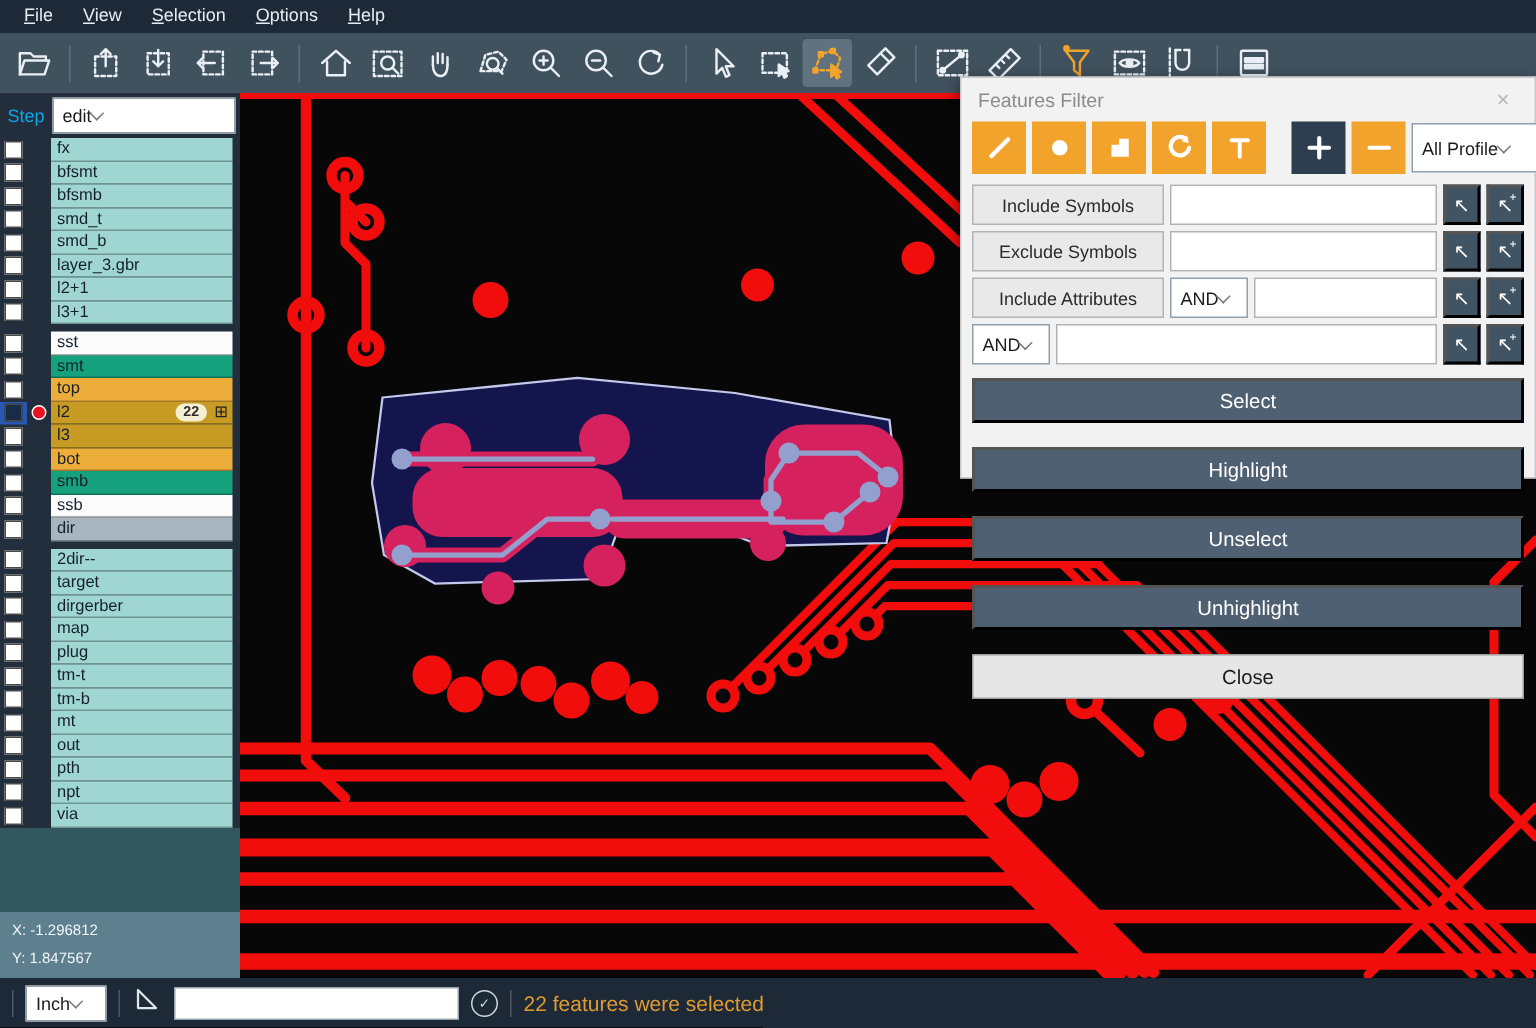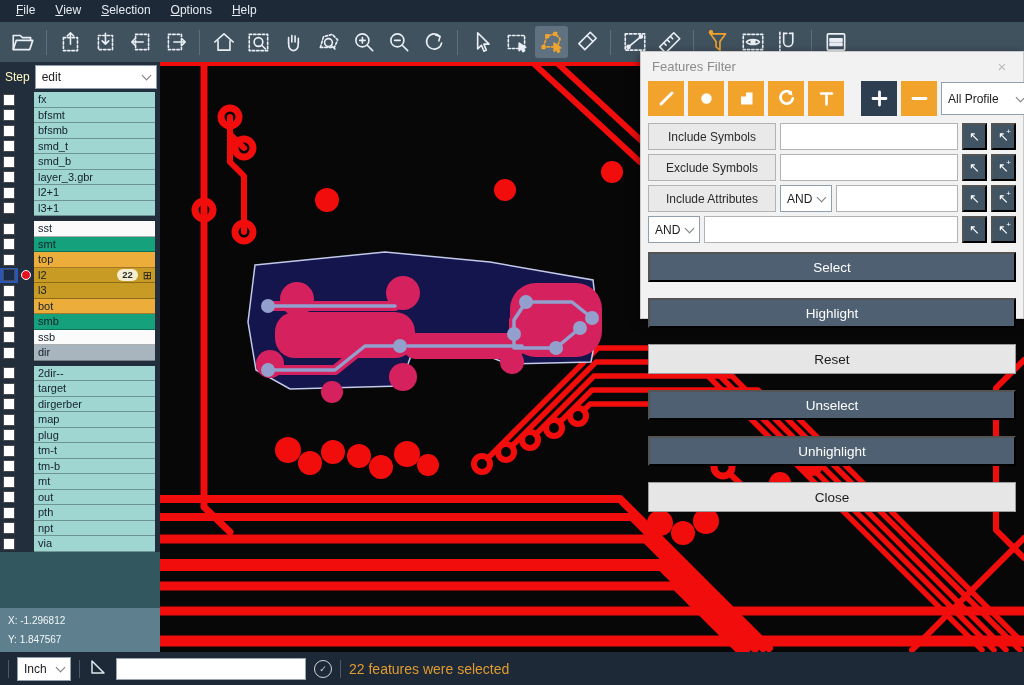--- a/index.html
+++ b/index.html
@@ -11,23 +11,23 @@
   .menu-item::first-letter{text-decoration:underline}
   
   #toolbar{height:40px;background:#41525f;display:flex;align-items:center;padding-left:5px}
   .tb-btn{width:33px;height:32px;display:flex;align-items:center;justify-content:center;border-radius:3px;margin:0 1px}
   .tb-btn.active{background:#60727f}
   .tb-sep{width:1px;height:25px;background:#5d6e7c;margin:0 6px}
   
   #content{display:flex;height:590px}
   #sidebar{width:160px;background:#222e3b;display:flex;flex-direction:column;flex:none}
   #step-row{height:30px;display:flex;align-items:center;padding:0 3px;gap:5px;flex:none}
-  #step-label{color:#fef9c3;font-size:12px;padding-left:2px}
+  #step-label{color:#0ea5e9;font-size:12px;padding-left:2px}
   .selectbox{background:#fff;border:1px solid #8fa0ac;height:24px;display:flex;align-items:center;
-             justify-content:space-between;padding:0 6px;font-size:12px;color:#1c1c1c;flex:1;box-sizing:border-box}
+             padding:0 6px;font-size:12px;color:#1c1c1c;flex:1;box-sizing:border-box}
   .chev{width:6px;height:6px;border-right:1.5px solid #7c7c7c;border-bottom:1.5px solid #7c7c7c;
         transform:rotate(45deg);margin-top:-3px;flex:none}
   #layer-list{flex:none}
   .srow{height:15.5px;display:flex;align-items:center}
   .cb-cell{width:18px;height:100%;display:flex;justify-content:center;align-items:center;flex:none}
   .cb-cell.sel{background:#2857b8}
   .cb{width:10px;height:10px;background:#fff;border:1.5px solid #4a4a4a;box-sizing:content-box}
   .cb.checked{background:#182c47}
   .dot-cell{width:16px;display:flex;justify-content:center;align-items:center;flex:none}
   .dot{width:8px;height:8px;border-radius:50%;background:#e81123;border:1.5px solid #fff}
@@ -698,21 +698,20 @@
           <span class="chev"></span>
         </div>
         <input class="ffield" style="">
         <button class="fsq">↖</button>
         <button class="fsq">↖<sup>+</sup></button>
       </div>
     </div>
   <div id="dlg-actions">
       <button class="act dark">Select</button>
       <button class="act dark">Highlight</button>
-      <button class="act light">Reset</button>
       <button class="act dark">Unselect</button>
       <button class="act dark">Unhighlight</button>
       <button class="act light">Close</button>
     </div>
 </div>
 
 <div id="statusbar">
   <div class="sb-sep"></div>
   <div class="selectbox" id="unit-select">
     <span>Inch</span>

